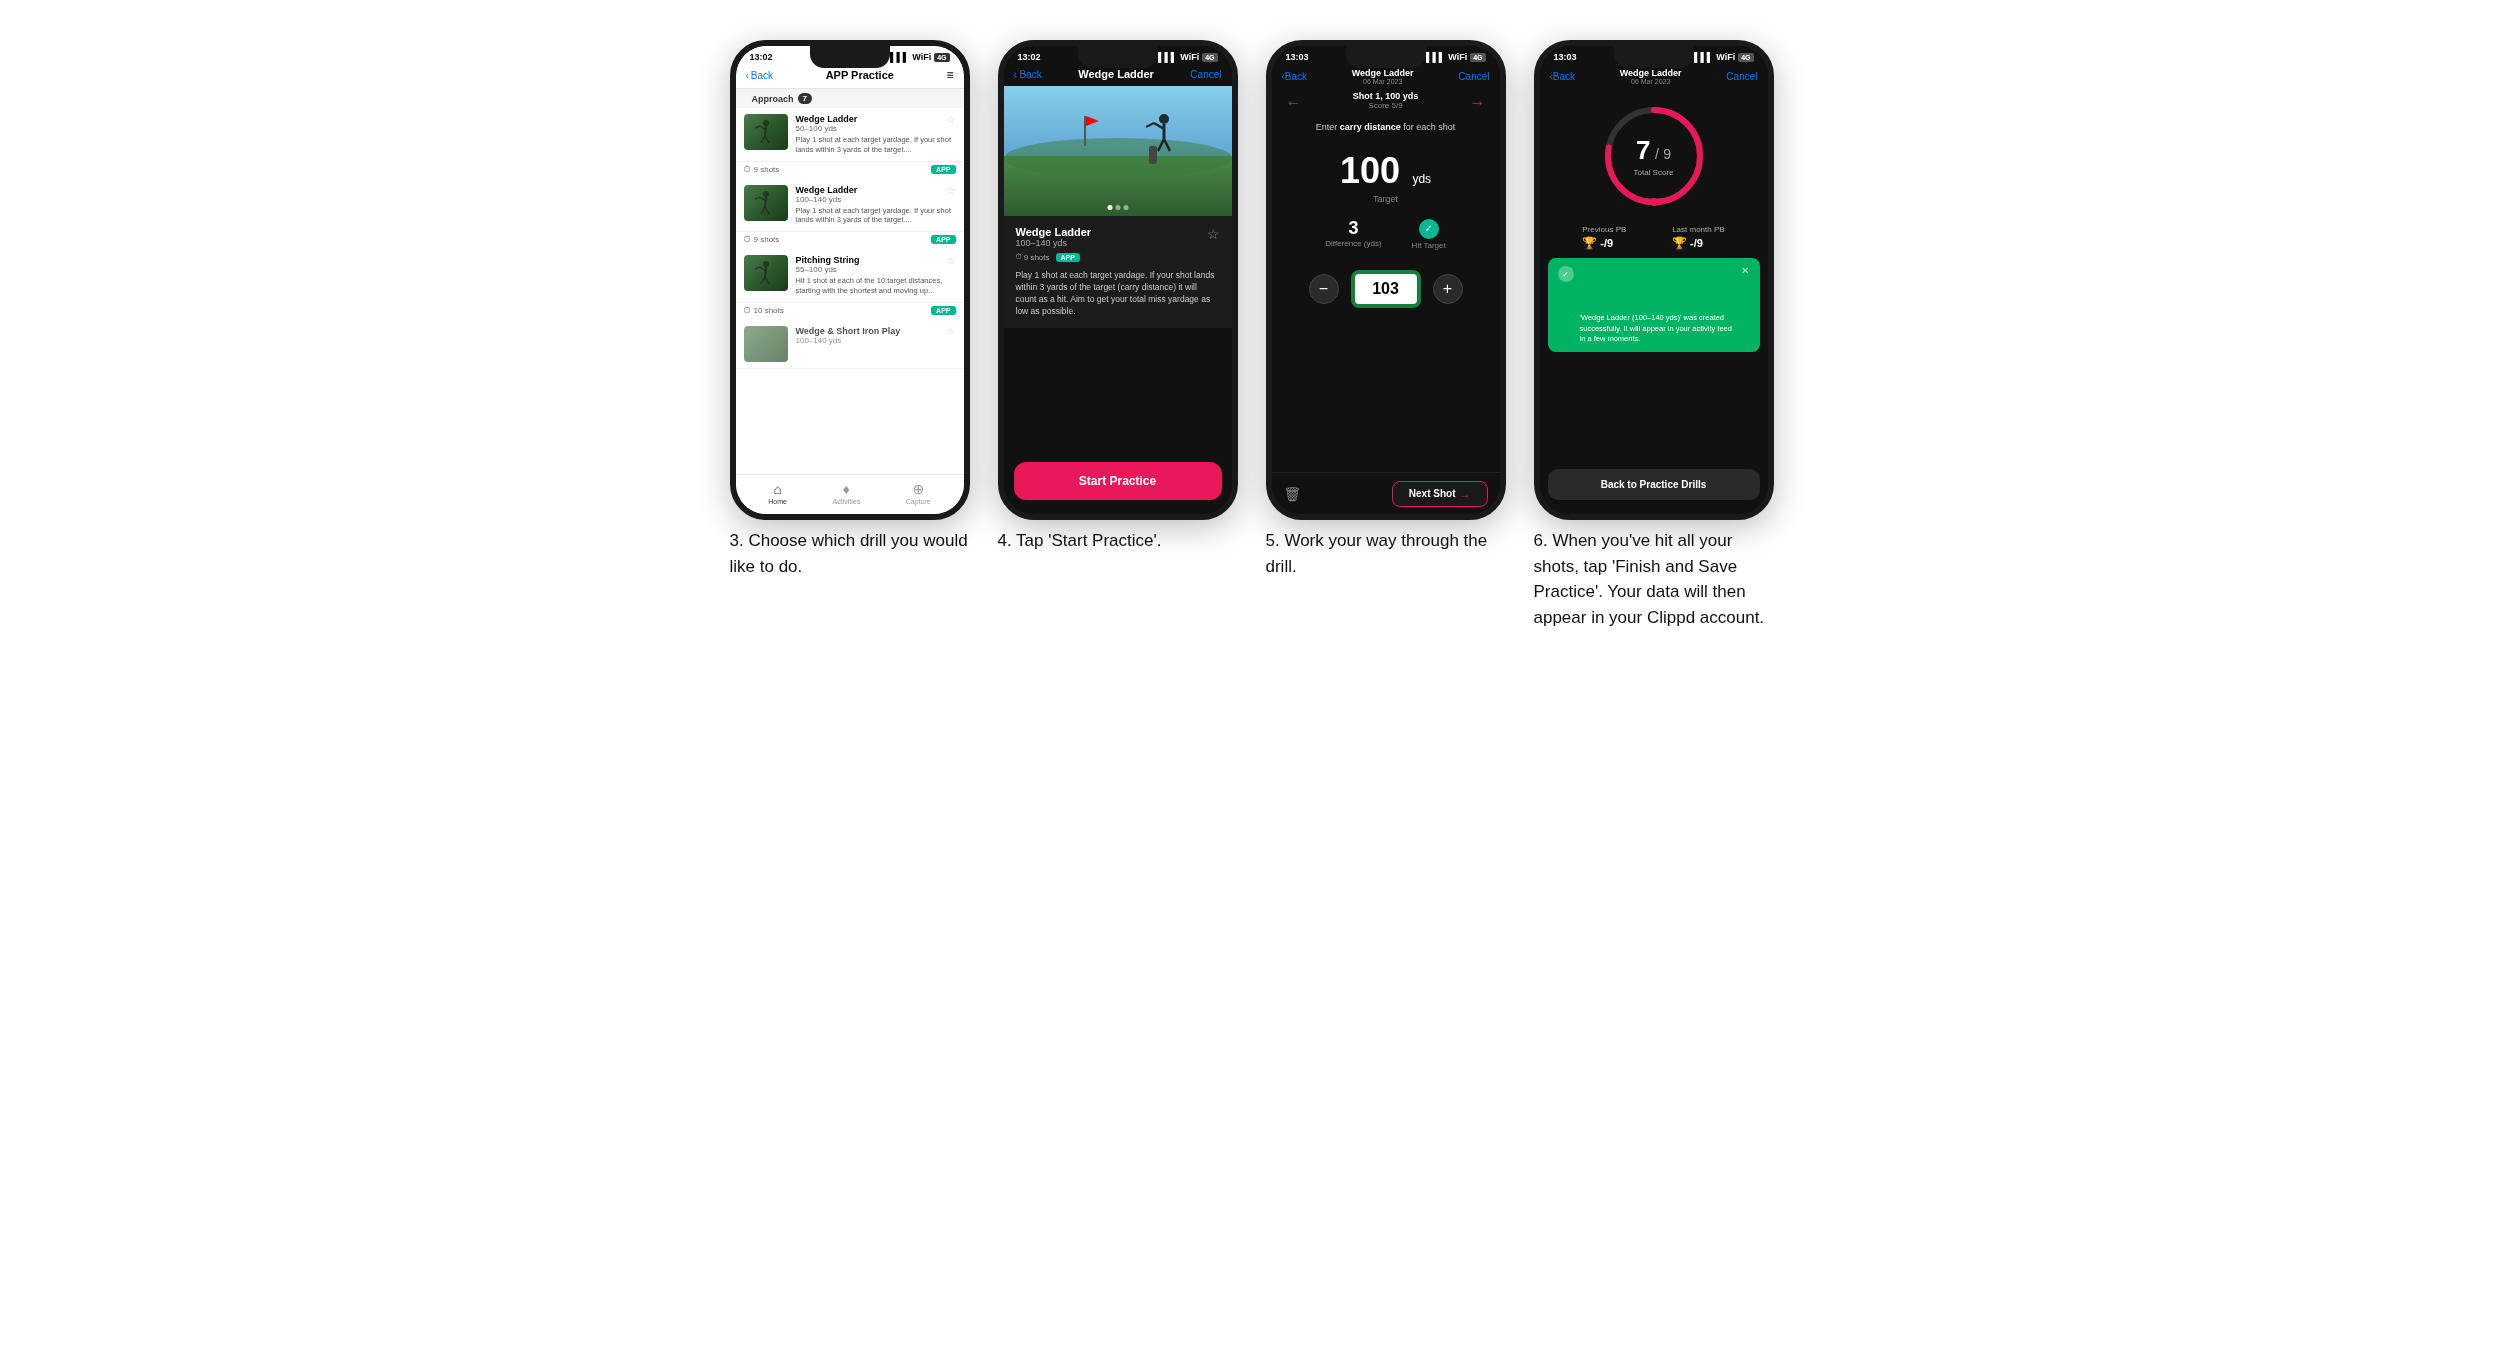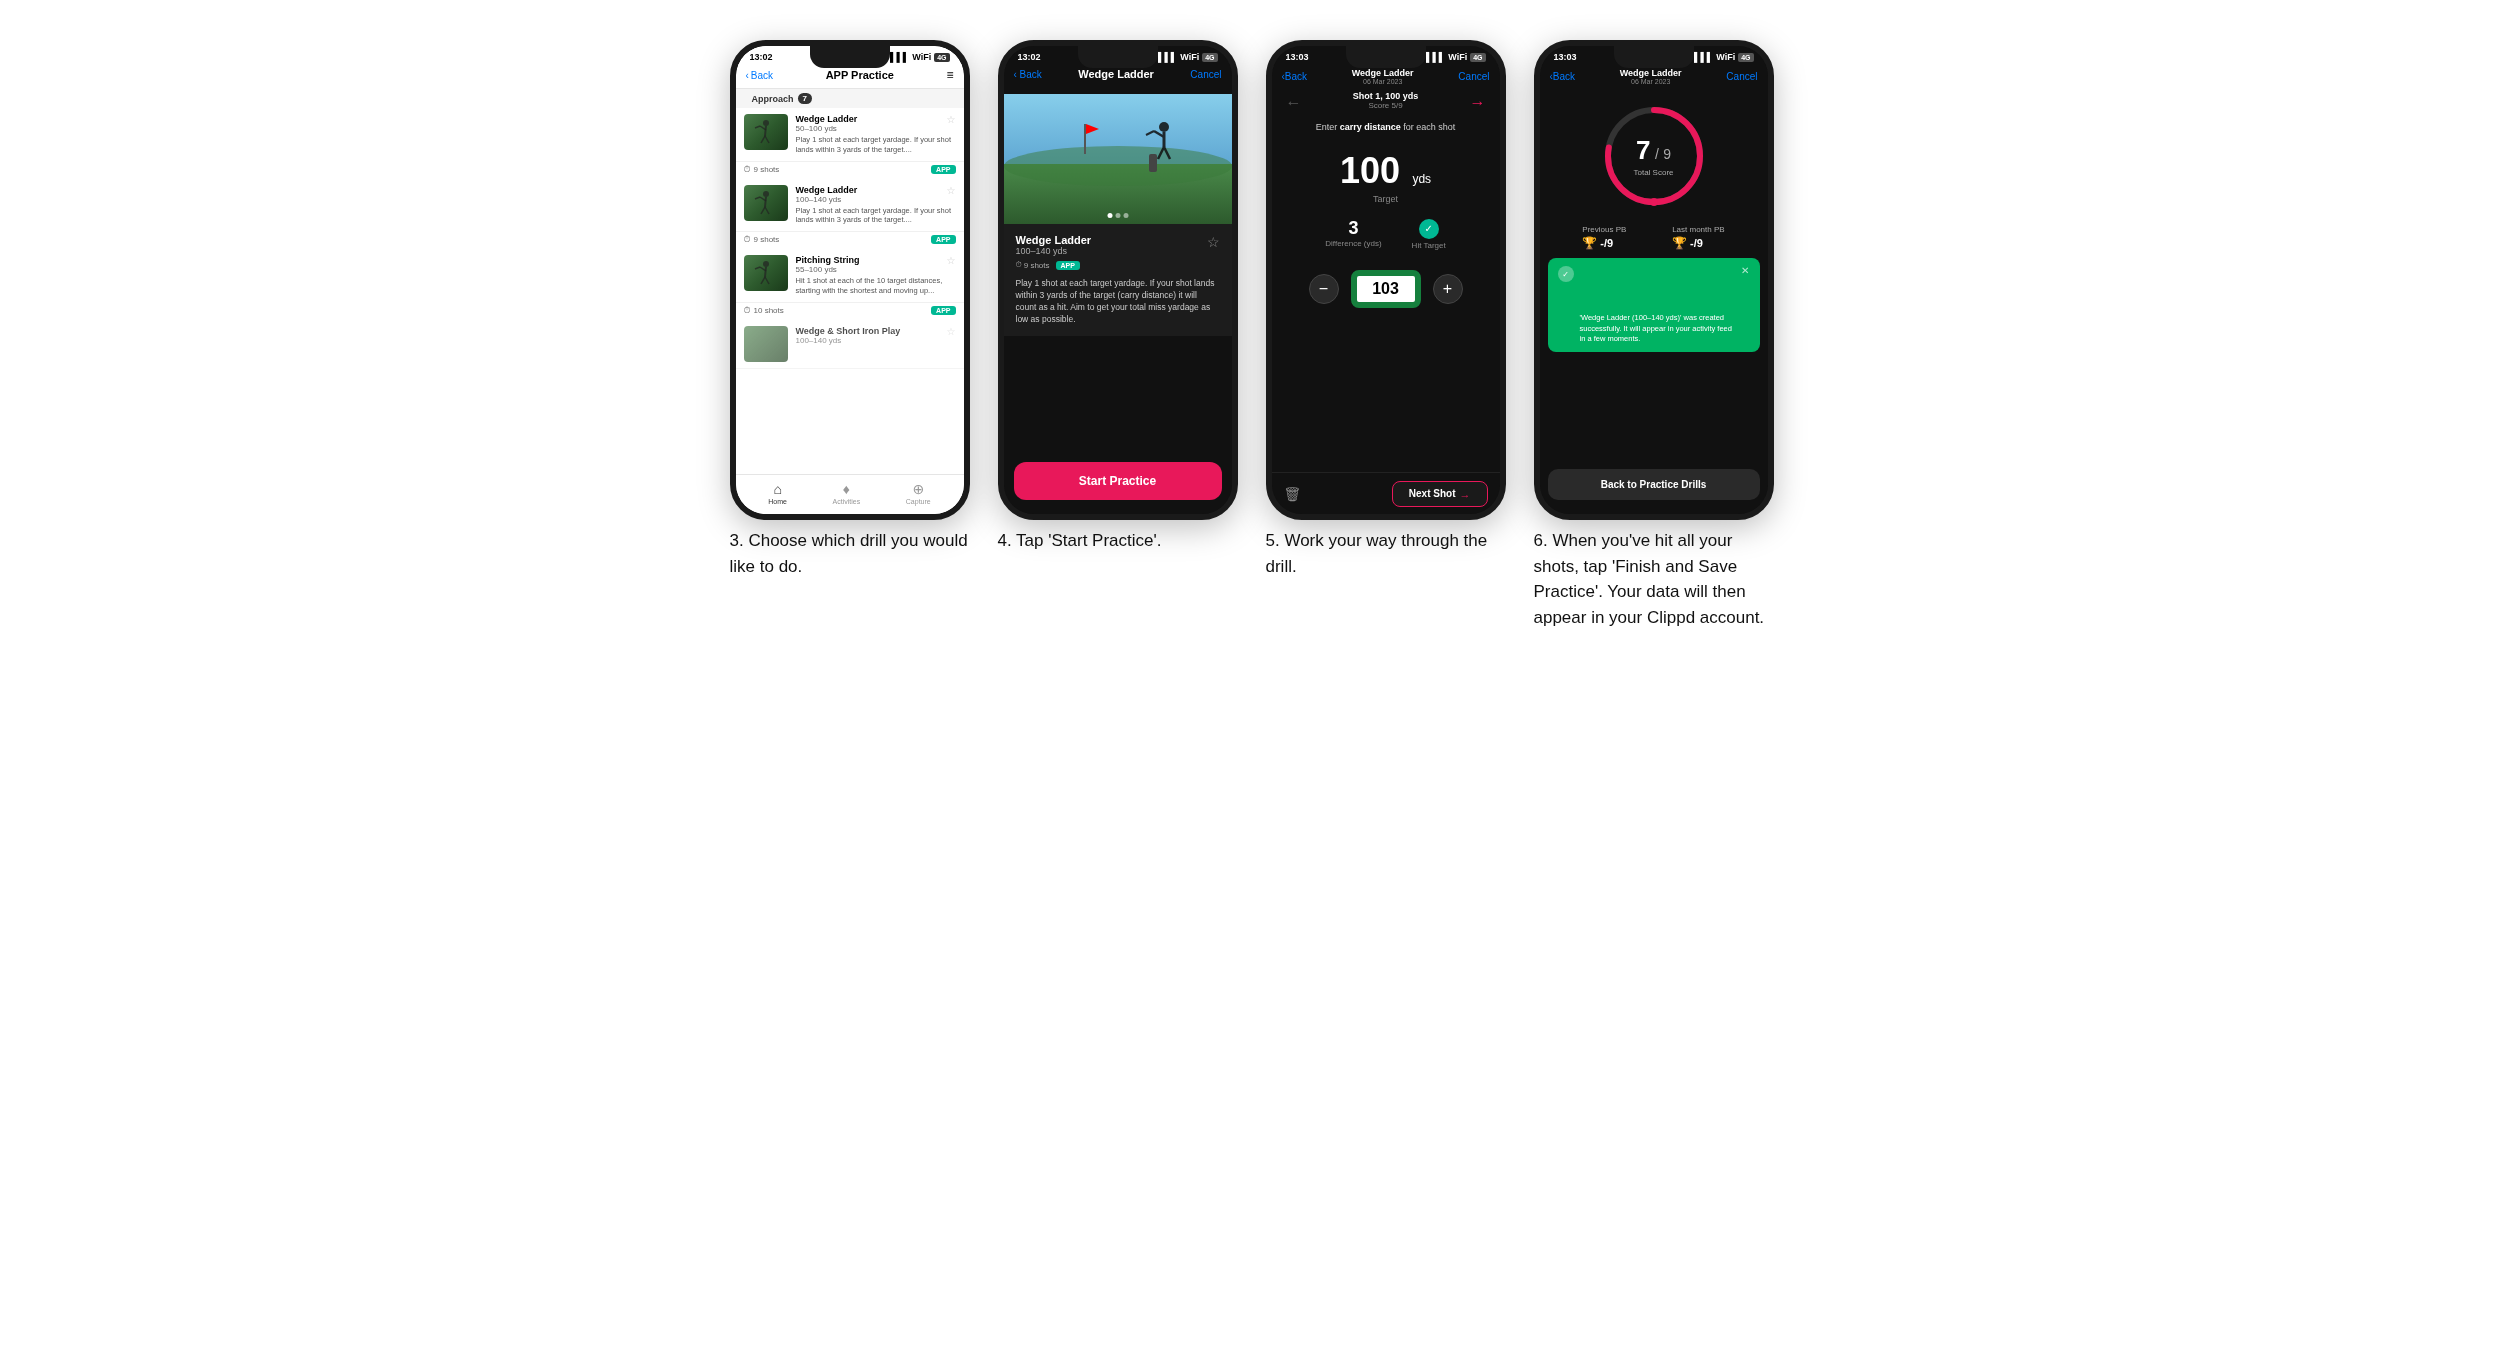--- a/index.html
+++ b/index.html
@@ -189,21 +189,21 @@
     .tab-icon { font-size: 14px; }
 
     
     .screen-dark {
       background: #111;
     }
     .nav-bar-dark {
       display: flex;
       align-items: center;
       justify-content: space-between;
-      padding: 4px 10px 14px;
+      padding: 4px 10px 6px;
       background: #111;
     }
     .nav-bar-dark .back-btn { color: #007aff; font-size: 10px; }
     .nav-bar-dark .title { font-size: 11px; font-weight: 600; color: #fff; }
     .drill-image-area {
       width: 100%;
       height: 130px;
       background: linear-gradient(160deg, #87ceeb 0%, #5ba3d0 30%, #4a8b4a 60%, #2d5a2d 100%);
       position: relative;
       overflow: hidden;
@@ -340,21 +340,21 @@
       font-size: 16px;
       display: flex;
       align-items: center;
       justify-content: center;
       cursor: pointer;
     }
     .yds-input {
       width: 70px;
       height: 38px;
       border-radius: 8px;
-      border: 6px solid #15803d;
+      border: 4px solid #15803d;
       background: #fff;
       text-align: center;
       font-size: 16px;
       font-weight: 600;
       color: #000;
     }
     .bottom-action-bar {
       position: absolute;
       bottom: 0;
       left: 0;

